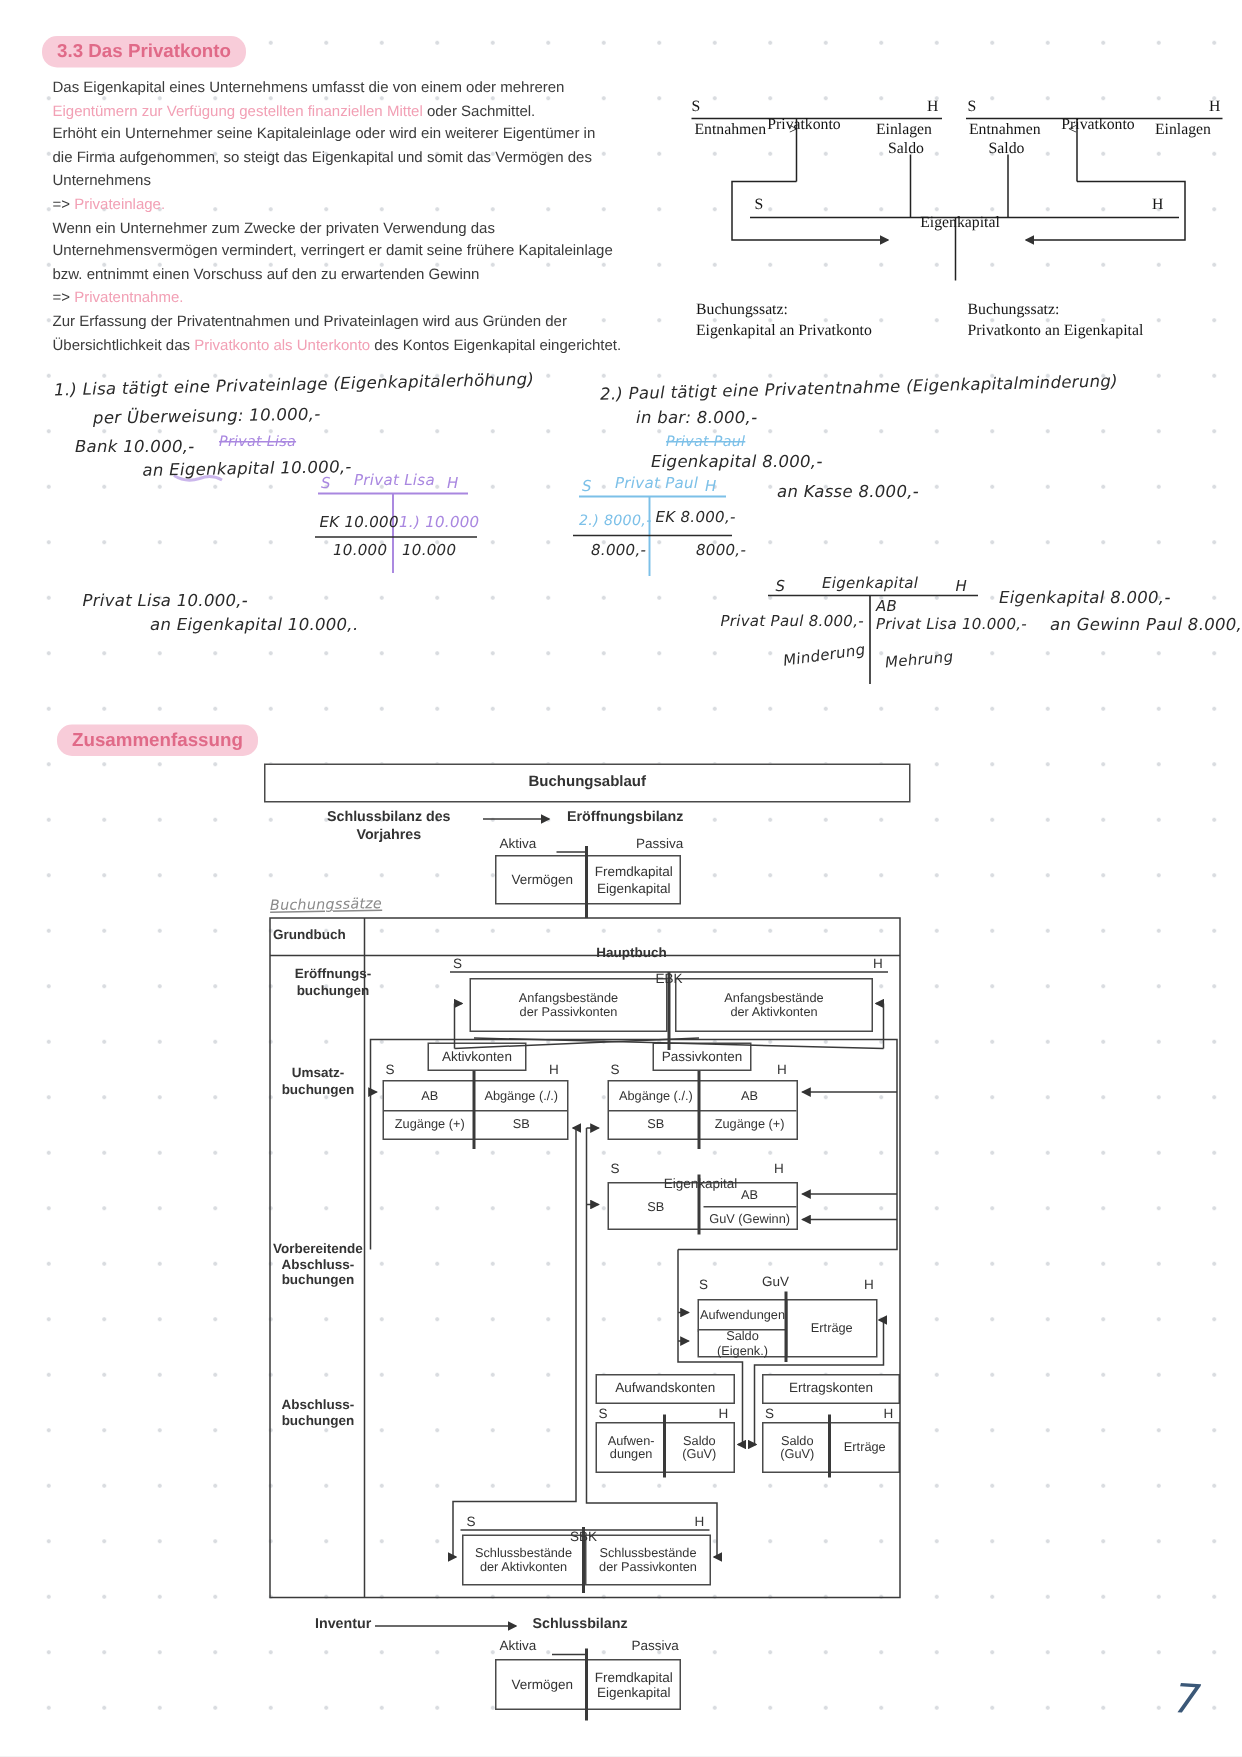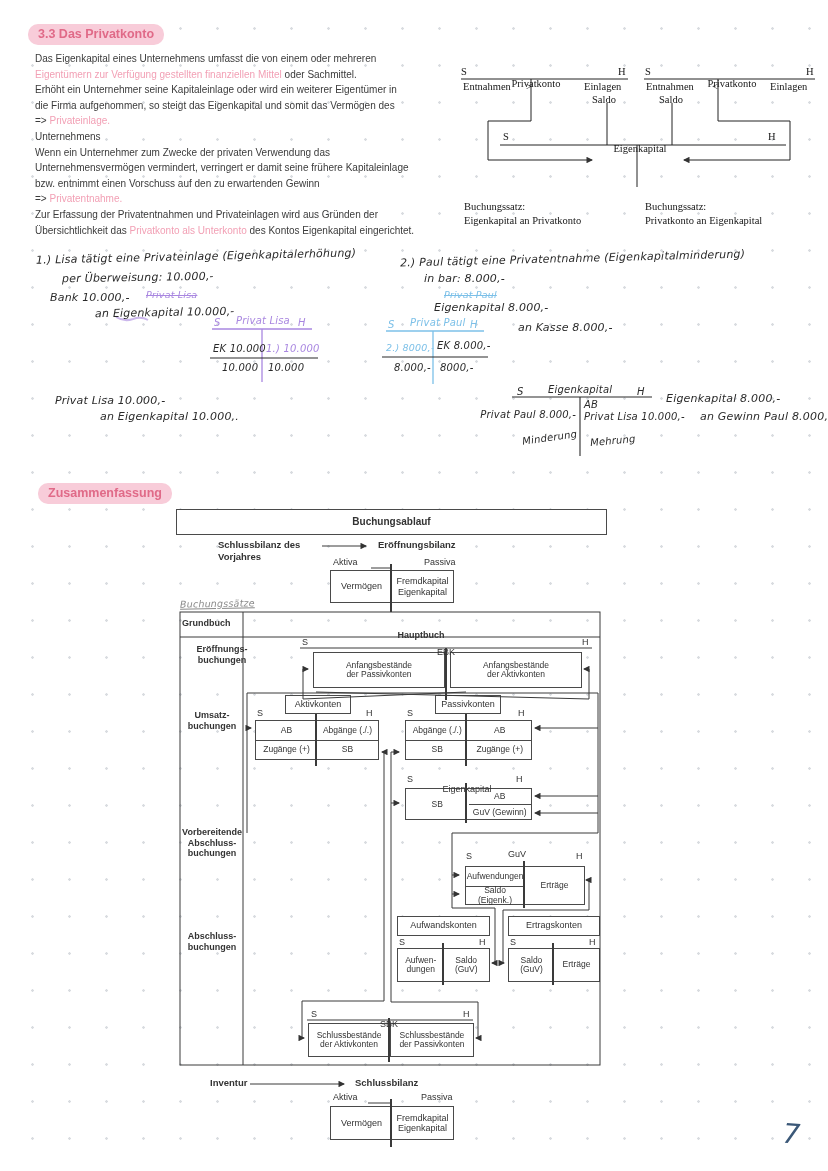--- a/index.html
+++ b/index.html
@@ -24,21 +24,21 @@
   .hw{position:absolute;z-index:4;font-family:"DejaVu Sans",sans-serif;font-style:italic;
       font-size:11px;color:#2a2a2a;white-space:nowrap;letter-spacing:.2px;line-height:13px;}
   .hw10{font-size:10px;}
   .hw9{font-size:9.5px;}
   .purple{color:#a987e0;}
   .blue{color:#7cc0e8;}
   .strike{text-decoration:line-through;}
   .gray{color:#8a8a8a;text-decoration:underline;}
   
   .fc{position:absolute;z-index:4;font-size:9px;color:#333;white-space:nowrap;line-height:10px;}
-  .fcb{font-weight:bold;}
+  .fcb{font-weight:bold;text-align:center;}
   .pre{white-space:pre-line;}
   .ctr{text-align:center;}
   .cx{transform:translateX(-50%);margin-top:12px;}
   .bx{position:absolute;z-index:2;border:1px solid #4a4a4a;background:#fff;
       display:flex;align-items:center;justify-content:center;text-align:center;
       font-size:8.5px;line-height:9.5px;color:#333;white-space:pre-line;}
   .bxl{font-size:9px;white-space:nowrap;}
   .tacct{position:absolute;z-index:2;border:1px solid #4a4a4a;background:#fff;
          display:flex;flex-direction:column;font-size:8.5px;color:#333;}
   .trow{display:flex;flex:1;}
@@ -152,22 +152,22 @@
     </g>
   </svg>
 
   <div class="hl" style="left:28px;top:24px;">3.3 Das Privatkonto</div>
 
   <div class="para" style="left:35px;top:51px;">
     <div><span>Das Eigenkapital eines Unternehmens umfasst die von einem oder mehreren</span></div>
     <div><span class="pink">Eigentümern zur Verfügung gestellten finanziellen Mittel</span><span> oder Sachmittel.</span></div>
     <div><span>Erhöht ein Unternehmer seine Kapitaleinlage oder wird ein weiterer Eigentümer in</span></div>
     <div><span>die Firma aufgenommen, so steigt das Eigenkapital und somit das Vermögen des</span></div>
+    <div><span>Unternehmens</span></div>
     <div><span>=&gt; </span><span class="pink">Privateinlage.</span></div>
-    <div><span>Unternehmens</span></div>
     <div><span>Wenn ein Unternehmer zum Zwecke der privaten Verwendung das</span></div>
     <div><span>Unternehmensvermögen vermindert, verringert er damit seine frühere Kapitaleinlage</span></div>
     <div><span>bzw. entnimmt einen Vorschuss auf den zu erwartenden Gewinn</span></div>
     <div><span>=&gt; </span><span class="pink">Privatentnahme.</span></div>
     <div><span>Zur Erfassung der Privatentnahmen und Privateinlagen wird aus Gründen der</span></div>
     <div><span>Übersichtlichkeit das </span><span class="pink">Privatkonto als Unterkonto</span><span> des Kontos Eigenkapital eingerichtet.</span></div>
   </div>
 
   <div class="st" style="left:461px;top:66px;">S</div>
   <div class="st cx" style="left:536px;top:66px;">Privatkonto</div>
@@ -213,21 +213,21 @@
   <div class="hw hw9 blue strike" style="left:444px;top:288px;">Privat Paul</div>
   <div class="hw" style="left:434px;top:301px;">Eigenkapital 8.000,-</div>
   <div class="hw" style="left:518px;top:321px;">an Kasse 8.000,-</div>
 
   <div class="hw hw10 blue" style="left:388px;top:318px;">S</div>
   <div class="hw hw10 blue" style="left:410px;top:316px;">Privat Paul</div>
   <div class="hw hw10 blue" style="left:470px;top:318px;">H</div>
   <div class="hw hw9 blue" style="left:386px;top:341px;">2.) 8000,-</div>
   <div class="hw hw10" style="left:437px;top:339px;">EK 8.000,-</div>
   <div class="hw hw10" style="left:394px;top:361px;">8.000,-</div>
-  <div class="hw hw10" style="left:440px;top:361px;">8000,-</div>
+  <div class="hw hw10" style="left:464px;top:361px;">8000,-</div>
 
   <div class="hw" style="left:55px;top:394px;">Privat Lisa 10.000,-</div>
   <div class="hw" style="left:100px;top:410px;">an Eigenkapital 10.000,.</div>
 
   <div class="hw hw10" style="left:517px;top:385px;">S</div>
   <div class="hw hw10" style="left:548px;top:383px;">Eigenkapital</div>
   <div class="hw hw10" style="left:637px;top:385px;">H</div>
   <div class="hw hw10" style="left:584px;top:398px;">AB</div>
   <div class="hw hw10" style="left:480px;top:408px;width:96px;text-align:right;">Privat Paul 8.000,-</div>
   <div class="hw hw10" style="left:584px;top:410px;">Privat Lisa 10.000,-</div>

